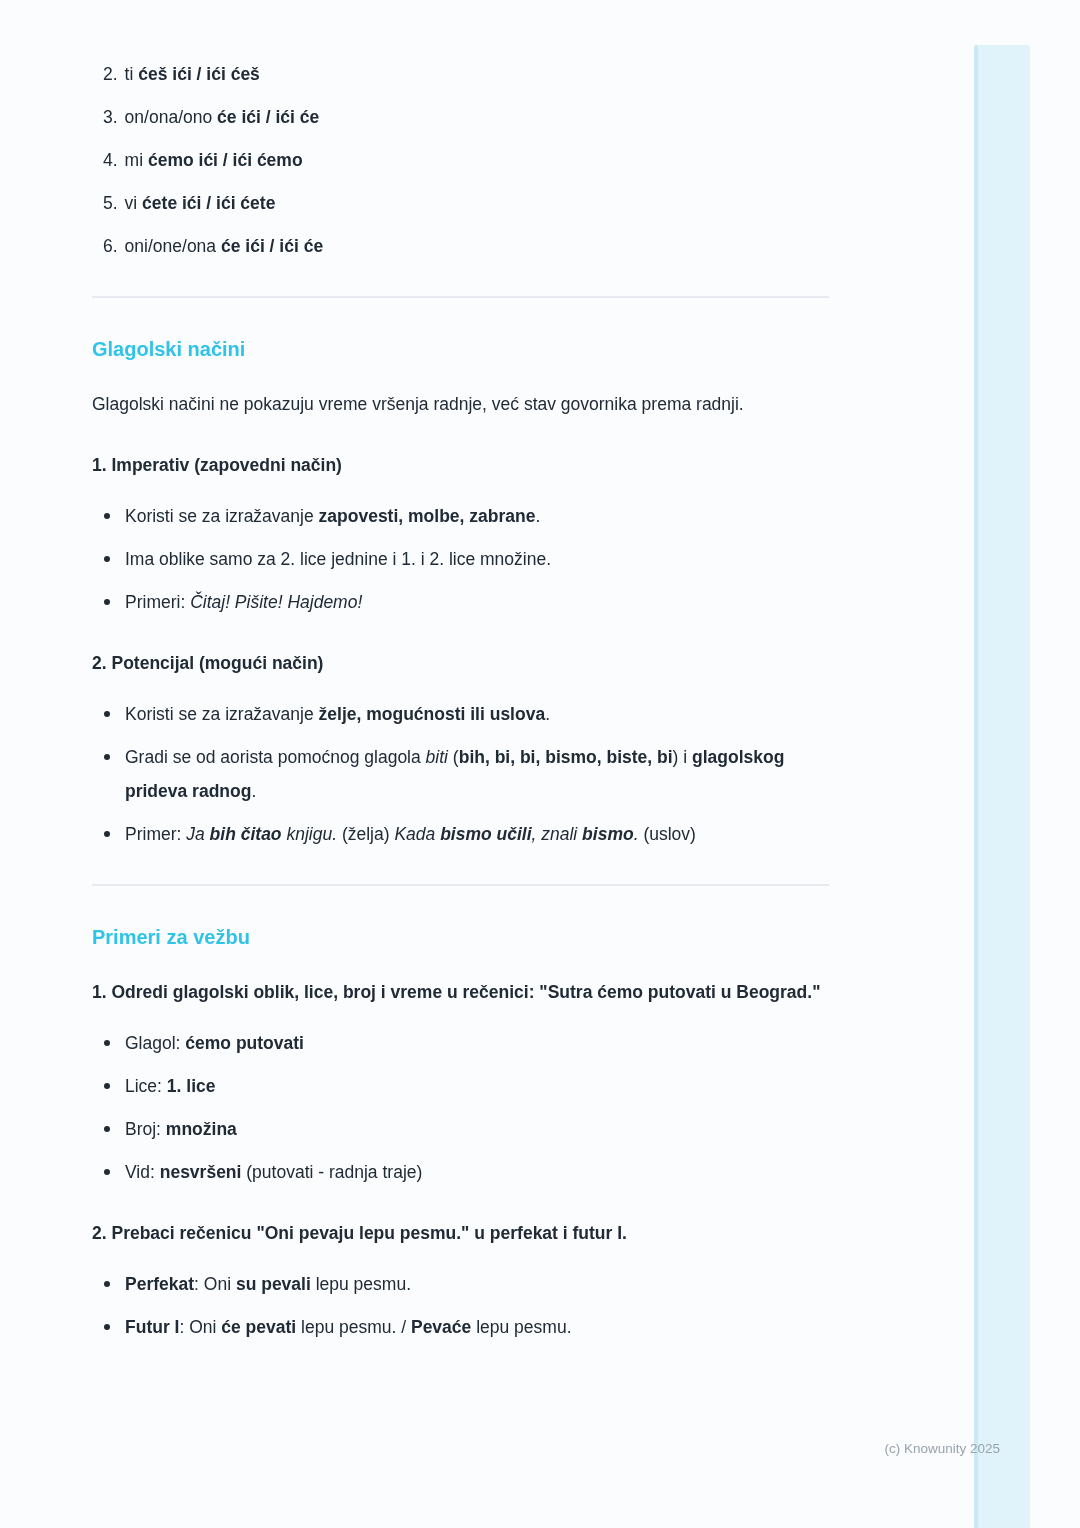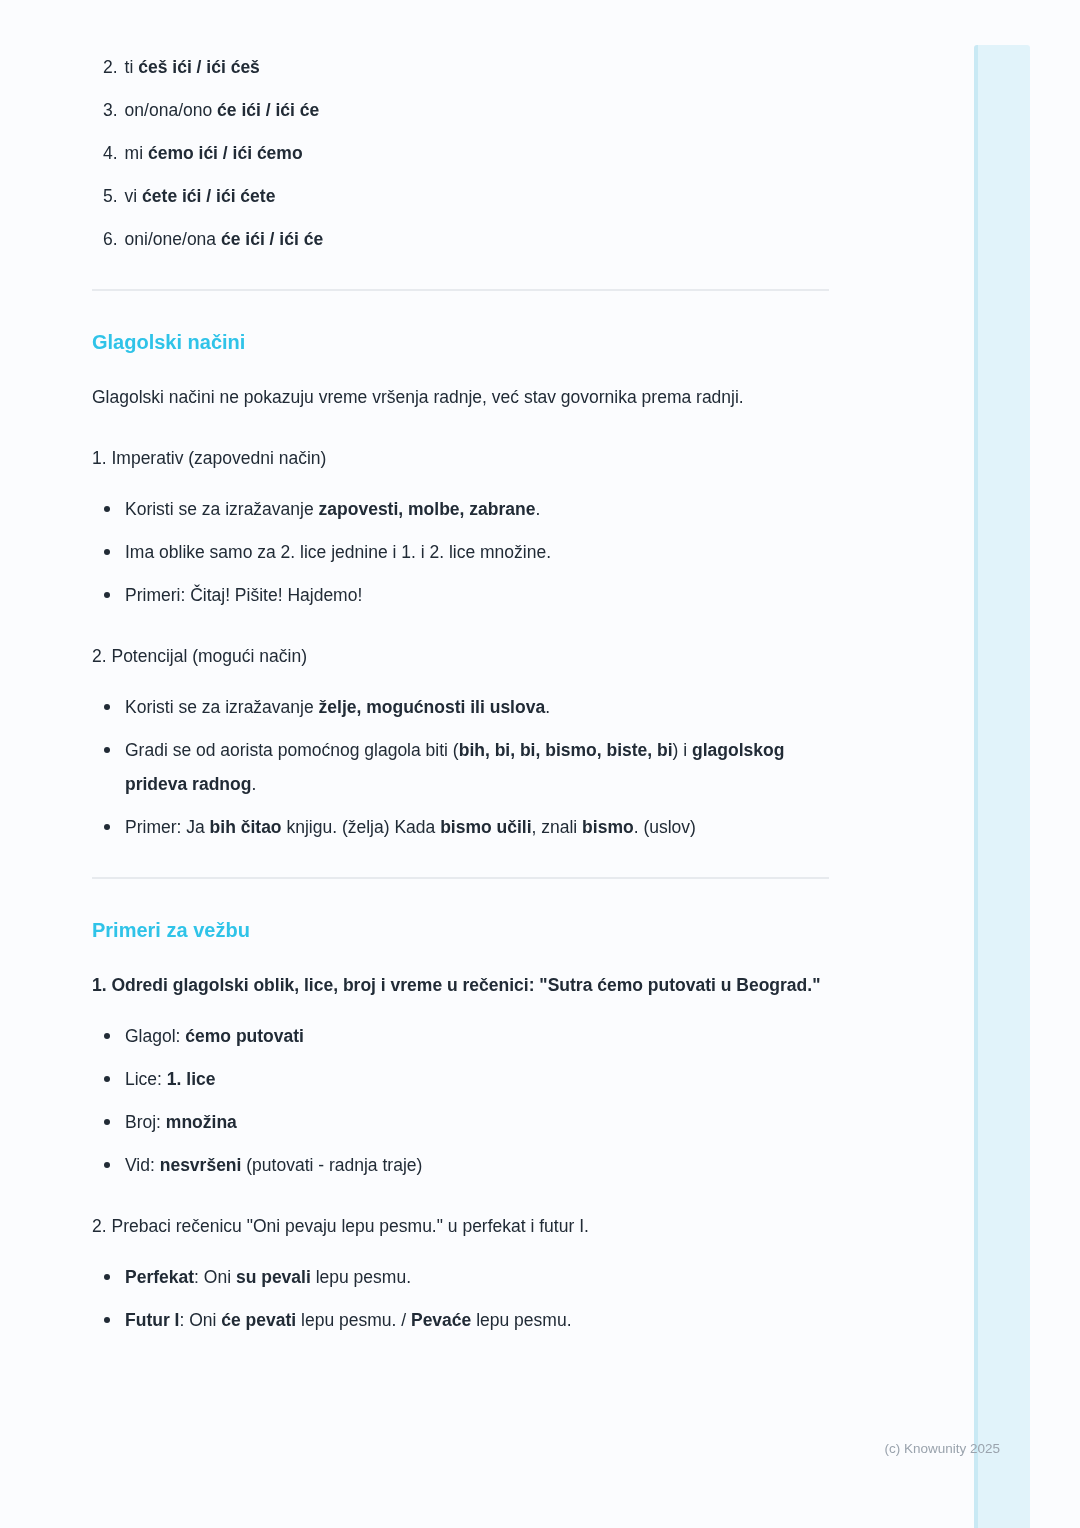--- a/index.html
+++ b/index.html
@@ -23,23 +23,23 @@
   }
   .content {
     position: relative;
     margin-left: 92px;
     width: 737px;
     padding-top: 50px;
     font-size: 17.5px;
     line-height: 34px;
   }
   .b  { font-weight: bold; }
-  .it { }
+  .it { font-style: italic; }
 
-  .olist { margin-bottom: 0; }
+  .olist { margin-bottom: 0; margin-top: 7px; }
   .olist-item { padding-left: 11px; margin-bottom: 9px; }
   .olist-item .num { margin-right: 7px; }
 
   .divider {
     border: none;
     height: 2px;
     background: var(--divider, #e7eaee);
     margin: 33px 0 36px 0;
   }
 
@@ -47,21 +47,21 @@
     color: var(--accent, #2fc3e8);
     font-size: 20px;
     line-height: 31px;
     font-weight: bold;
     margin: 0 0 22px 0;
   }
 
   .sub-heading {
     font-size: 17.5px;
     line-height: 34px;
-    font-weight: normal;
+    font-weight: bold;
     margin: 27px 0 17px 0;
   }
 
   .paragraph { margin: 0 0 17px 0; }
   .paragraph.justify { text-align: justify; }
   .paragraph.b { font-weight: bold; }
 
   .ulist { margin-bottom: 0; }
   .ulist-item { position: relative; padding-left: 33px; margin-bottom: 9px; }
   .ulist-item .dot {

